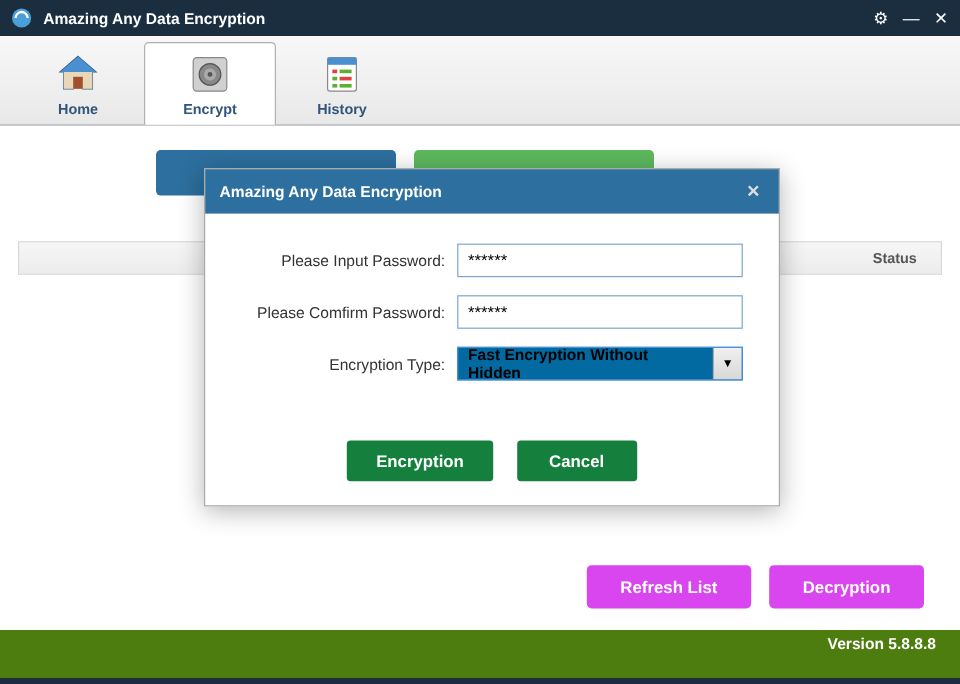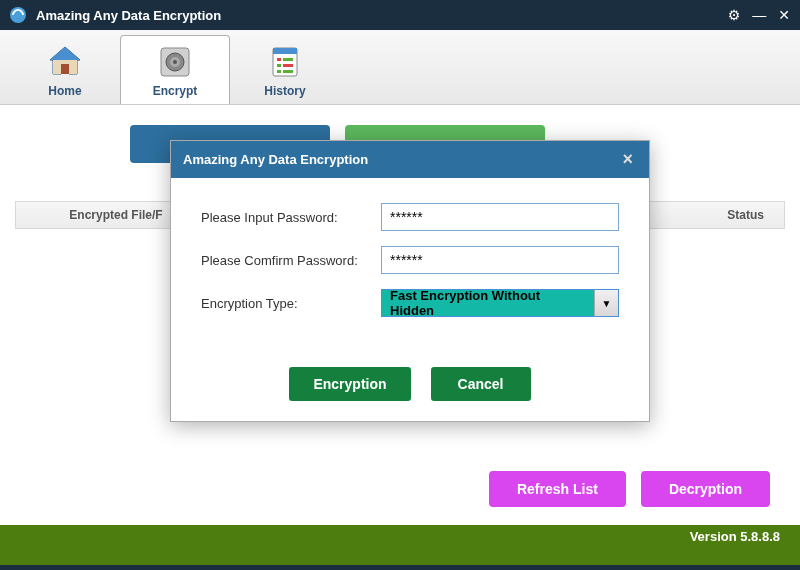--- a/index.html
+++ b/index.html
@@ -40,23 +40,23 @@
     
     .footer { height: 40px; background: #4d7c0f; display: flex; align-items: flex-start; justify-content: flex-end; padding: 4px 20px; }
     .footer-text { color: #fff; font-size: 13px; font-weight: bold; }
     
     .modal-overlay { position: absolute; top: 140px; left: 170px; width: 480px; background: #fff; border: 1px solid #aaa; box-shadow: 0 4px 20px rgba(0,0,0,0.3); z-index: 100; }
     .modal-header { background: #2d6f9e; color: #fff; padding: 8px 12px; font-size: 13px; font-weight: bold; display: flex; align-items: center; }
     .modal-header-text { flex: 1; }
     .modal-close { cursor: pointer; font-size: 18px; color: #ddd; padding: 0 4px; }
     .modal-body { padding: 25px 30px 20px; }
     .form-row { display: flex; align-items: center; margin-bottom: 15px; }
-    .form-label { width: 180px; font-size: 13px; color: #333; padding-right: 10px; }
+    .form-label { width: 180px; text-align: right; font-size: 13px; color: #333; padding-right: 10px; }
     .form-input { flex: 1; border: 1px solid #7ba7d0; padding: 5px 8px; font-size: 14px; height: 28px; background: #fff; }
-    .form-select { flex: 1; display: flex; align-items: center; border: 1px solid #4a90d9; height: 28px; background: #14b8a6; }
+    .form-select { flex: 1; display: flex; align-items: center; border: 1px solid #4a90d9; height: 28px; background: #0369a1; }
     .form-select-text { flex: 1; padding: 0 8px; font-size: 13px; font-weight: bold; }
     .form-select-arrow { width: 24px; height: 26px; background: linear-gradient(#f0f0f0, #d8d8d8); border-left: 1px solid #aaa; display: flex; align-items: center; justify-content: center; font-size: 10px; }
     .modal-buttons { display: flex; justify-content: center; gap: 20px; margin-top: 50px; }
     .modal-btn { background: #15803d; color: #fff; border: none; padding: 9px 24px; font-size: 14px; font-weight: bold; border-radius: 3px; cursor: pointer; min-width: 100px; }
   </style>
 </head>
 <body>
 
 <div class="titlebar">
   <div class="titlebar-icon"></div>
@@ -108,21 +108,20 @@
   </div>
 </div>
 
 <div class="content">
   <div class="big-buttons">
     <div class="big-btn blue"></div>
     <div class="big-btn green"></div>
   </div>
 
   <div class="table-header">
-    <div class="table-col col1">Encrypted File/F</div>
     <div class="table-col col2"></div>
     <div class="table-col col3">Status</div>
   </div>
 
   <div class="watermark">
     <div class="watermark-lock"></div>
     <div>
       <div class="watermark-text">客下载</div>
       <div class="watermark-sub">anxz.com</div>
     </div>

